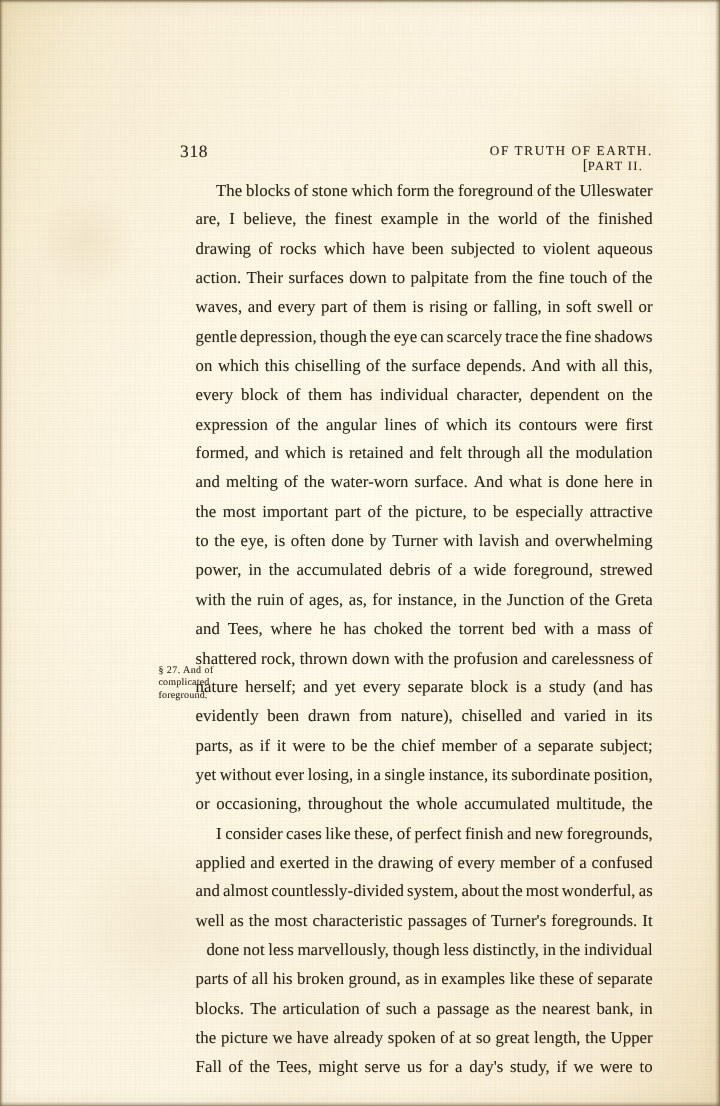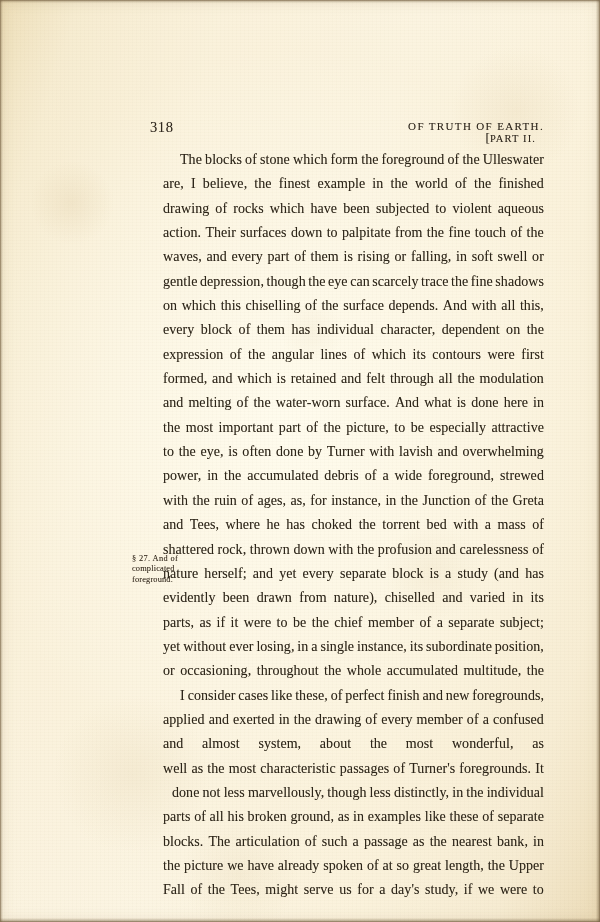--- a/index.html
+++ b/index.html
@@ -484,20 +484,21 @@
           <span>of</span>
           <span>every</span>
           <span>member</span>
           <span>of</span>
           <span>a</span>
           <span>confused</span>
         </div>
         <div class="para-line just">
           <span>and</span>
           <span>almost</span>
+          <span>countlessly-divided</span>
           <span>system,</span>
           <span>about</span>
           <span>the</span>
           <span>most</span>
           <span>wonderful,</span>
           <span>as</span>
         </div>
         <div class="para-line just">
           <span>well</span>
           <span>as</span>

